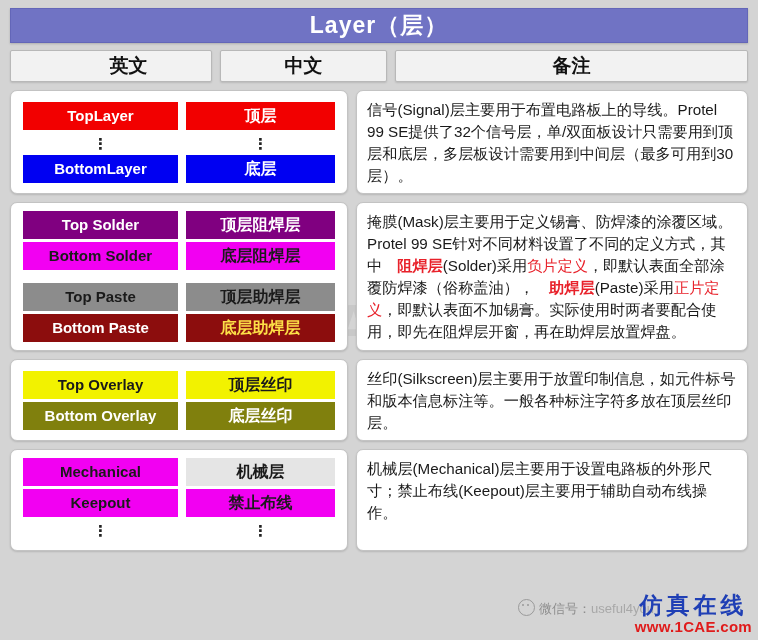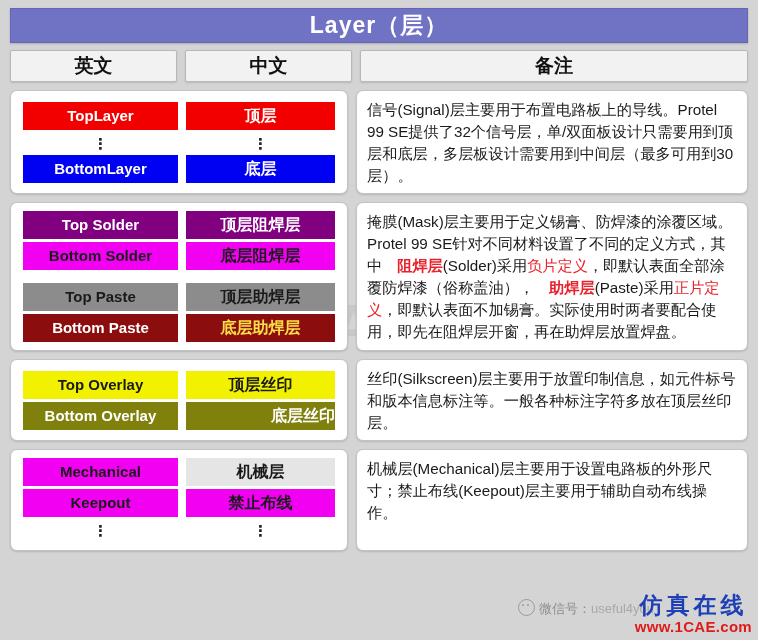--- a/index.html
+++ b/index.html
@@ -66,21 +66,21 @@
     border: 1px solid #b8b8b8;
     border-radius: 2px;
     text-align: center;
     font-size: 19px;
     font-weight: bold;
     color: #111;
     height: 30px;
     line-height: 30px;
     box-shadow: 0 1px 2px rgba(0,0,0,0.13);
   }
-  .col-head.en  { width: 165px; }
+  .col-head.en  { width: 165px; padding-left: 35px; }
   .col-head.cn  { width: 165px; }
   .col-head.note{ flex: 1; }
 
   
   .row {
     display: flex;
     gap: 8px;
     margin-bottom: 8px;
   }
   .panel {
@@ -275,21 +275,21 @@
           </div>
         </div>
         <div class="row">
           <div class="panel left-panel">
             <div class="pair">
               <div class="badge en" style="background: rgb(242, 242, 0); color: rgb(26, 26, 26);">Top Overlay</div>
               <div class="badge cn" style="background: rgb(242, 242, 0); color: rgb(26, 26, 26);">顶层丝印</div>
             </div>
             <div class="pair">
               <div class="badge en" style="background: rgb(128, 128, 13); color: rgb(255, 255, 255);">Bottom Overlay</div>
-              <div class="badge cn" style="background: rgb(128, 128, 13); color: rgb(255, 255, 255); text-align: right;">底层丝印</div>
+              <div class="badge cn" style="background: rgb(128, 128, 13); color: rgb(255, 255, 255);">底层丝印</div>
             </div>
           </div>
           <div class="panel right-panel">
             <div class="note-text"><span>丝印(Silkscreen)层主要用于放置印制信息，如元件标号和版本信息标注等。一般各种标注字符多放在顶层丝印层。</span></div>
           </div>
         </div>
         <div class="row">
           <div class="panel left-panel">
             <div class="pair">
               <div class="badge en" style="background: rgb(242, 0, 242); color: rgb(26, 26, 26);">Mechanical</div>

